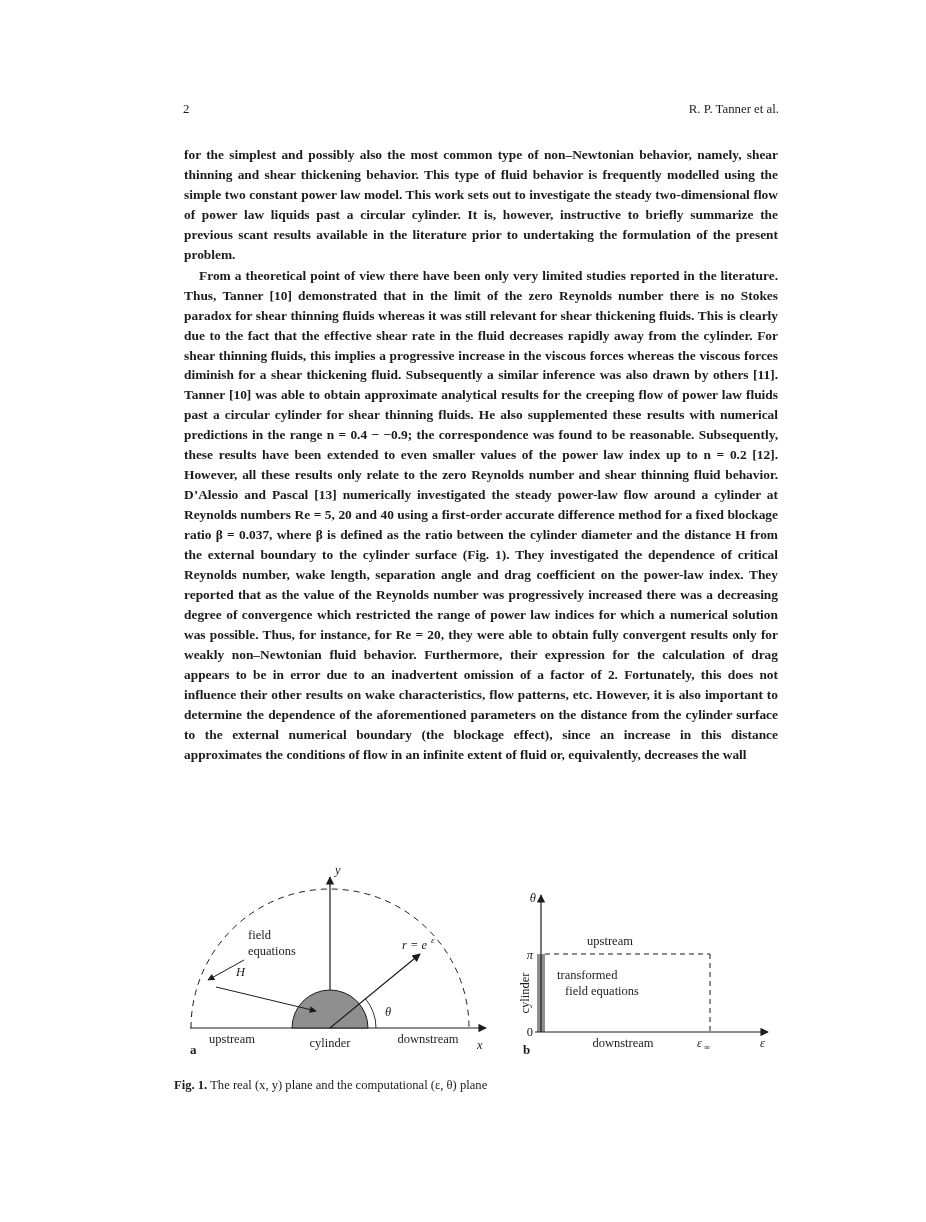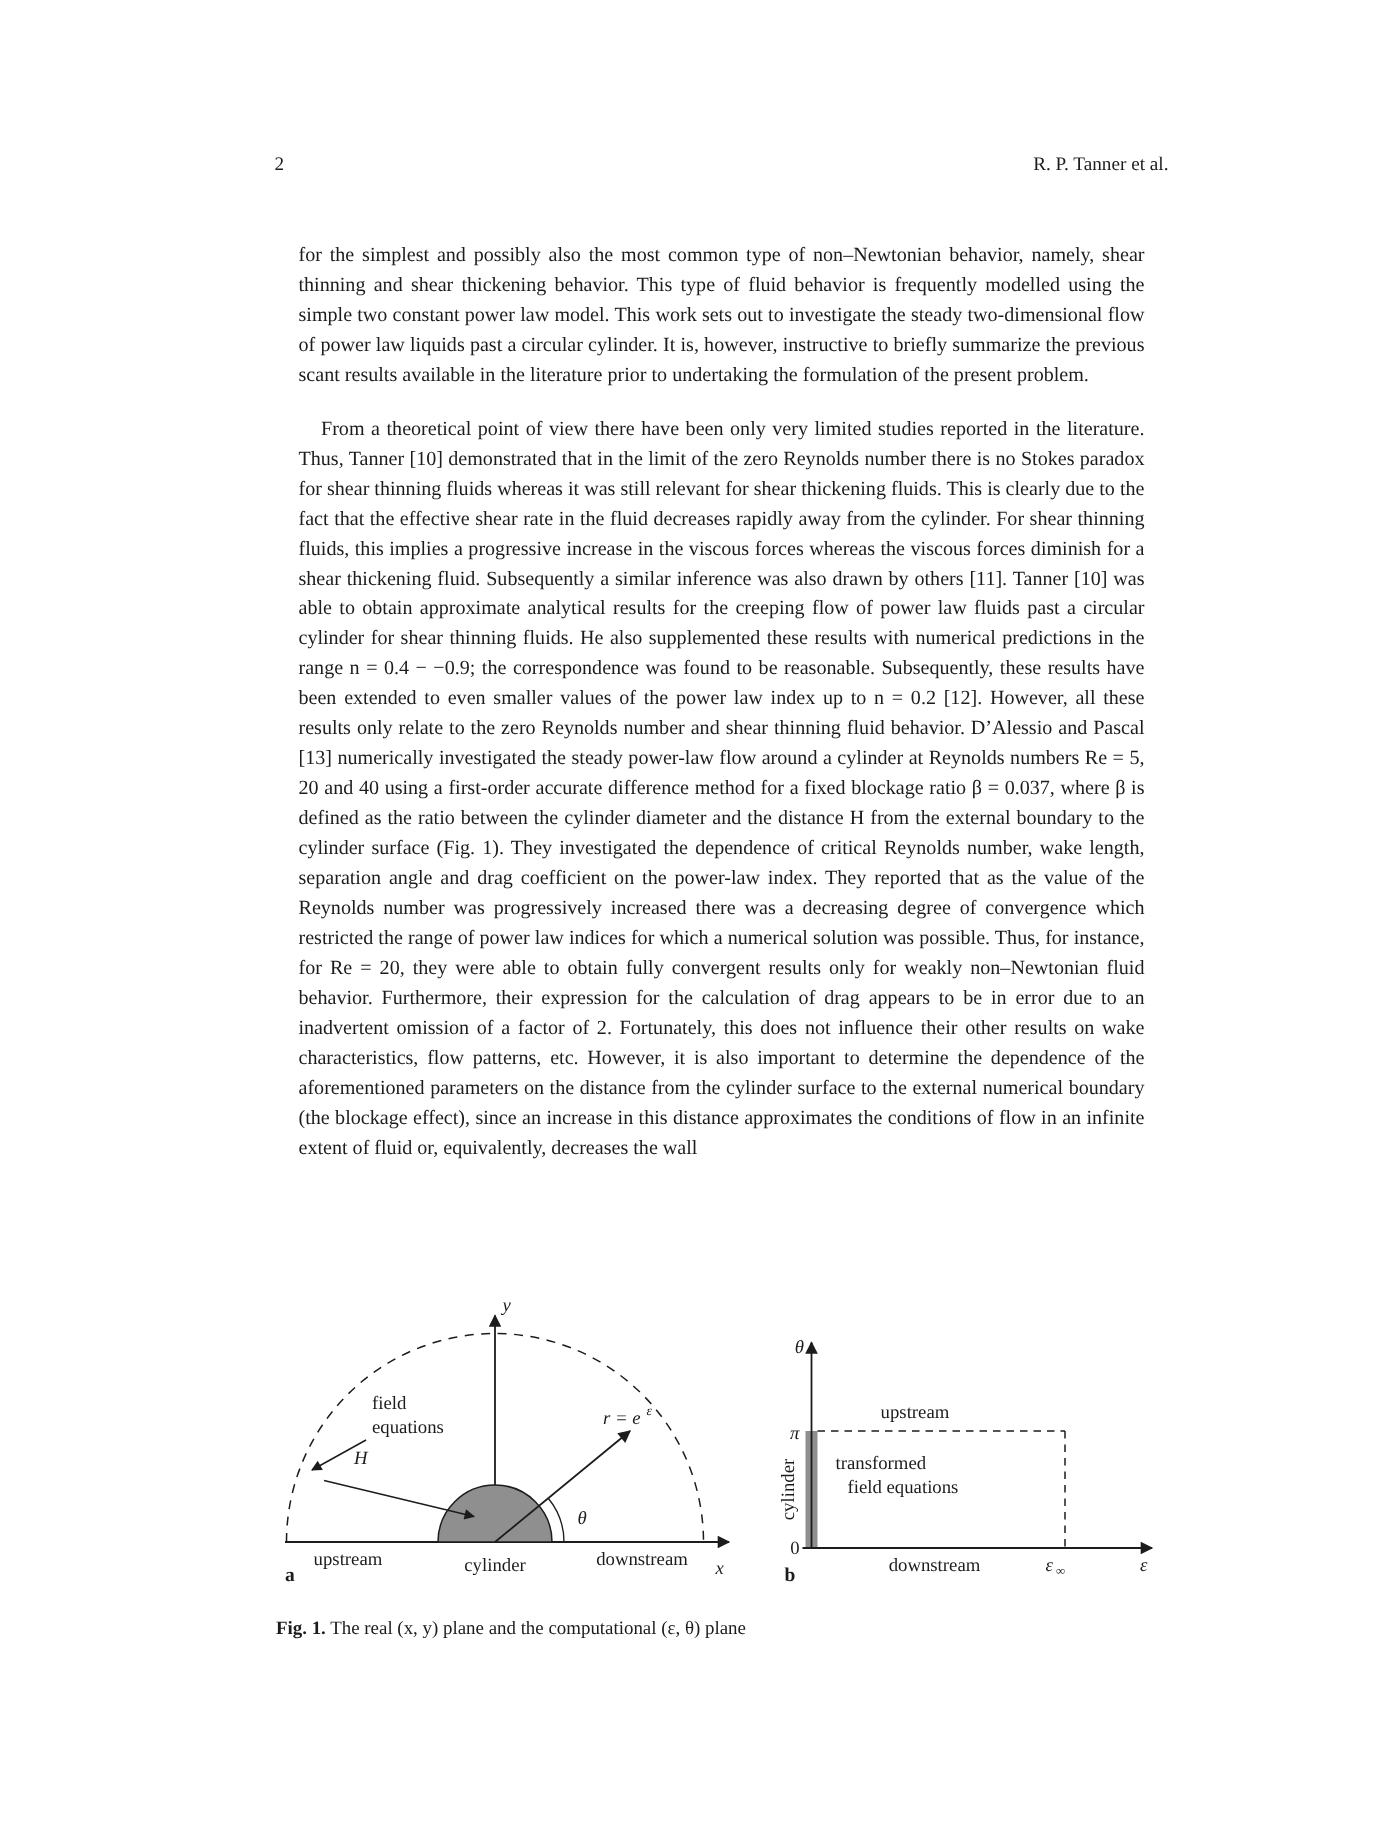--- a/index.html
+++ b/index.html
@@ -25,42 +25,42 @@
   }
   .body-text {
     position: absolute;
     top: 144px;
     left: 183px;
     width: 596px;
     font-size: 13.4px;
     line-height: 19.95px;
     text-align: justify;
   }
-  .body-text p { margin: 16px; }
+  .body-text p { margin: 1px; font-weight: bold; }
   .body-text p.indented { text-indent: 15px; }
   .figure-wrap {
     position: absolute;
     top: 862px;
     left: 180px;
     width: 606px;
     height: 202px;
   }
   svg text {
     font-family: "Liberation Serif", serif;
     font-size: 12.5px;
     fill: #1c1c1c;
   }
   svg text.it { font-style: italic; }
   svg text.bold { font-weight: bold; font-size: 13px; }
   svg text.sup { font-size: 9px; font-style: italic; }
   svg text.sub { font-size: 8.5px; }
   .fig-caption {
     position: absolute;
     top: 1078px;
-    left: 184px;
+    left: 174px;
     width: 596px;
     font-size: 12.6px;
   }
   .fig-caption .cap-label { font-weight: bold; }
 </style>
 </head>
 <body>
 
 <div class="page">
 

